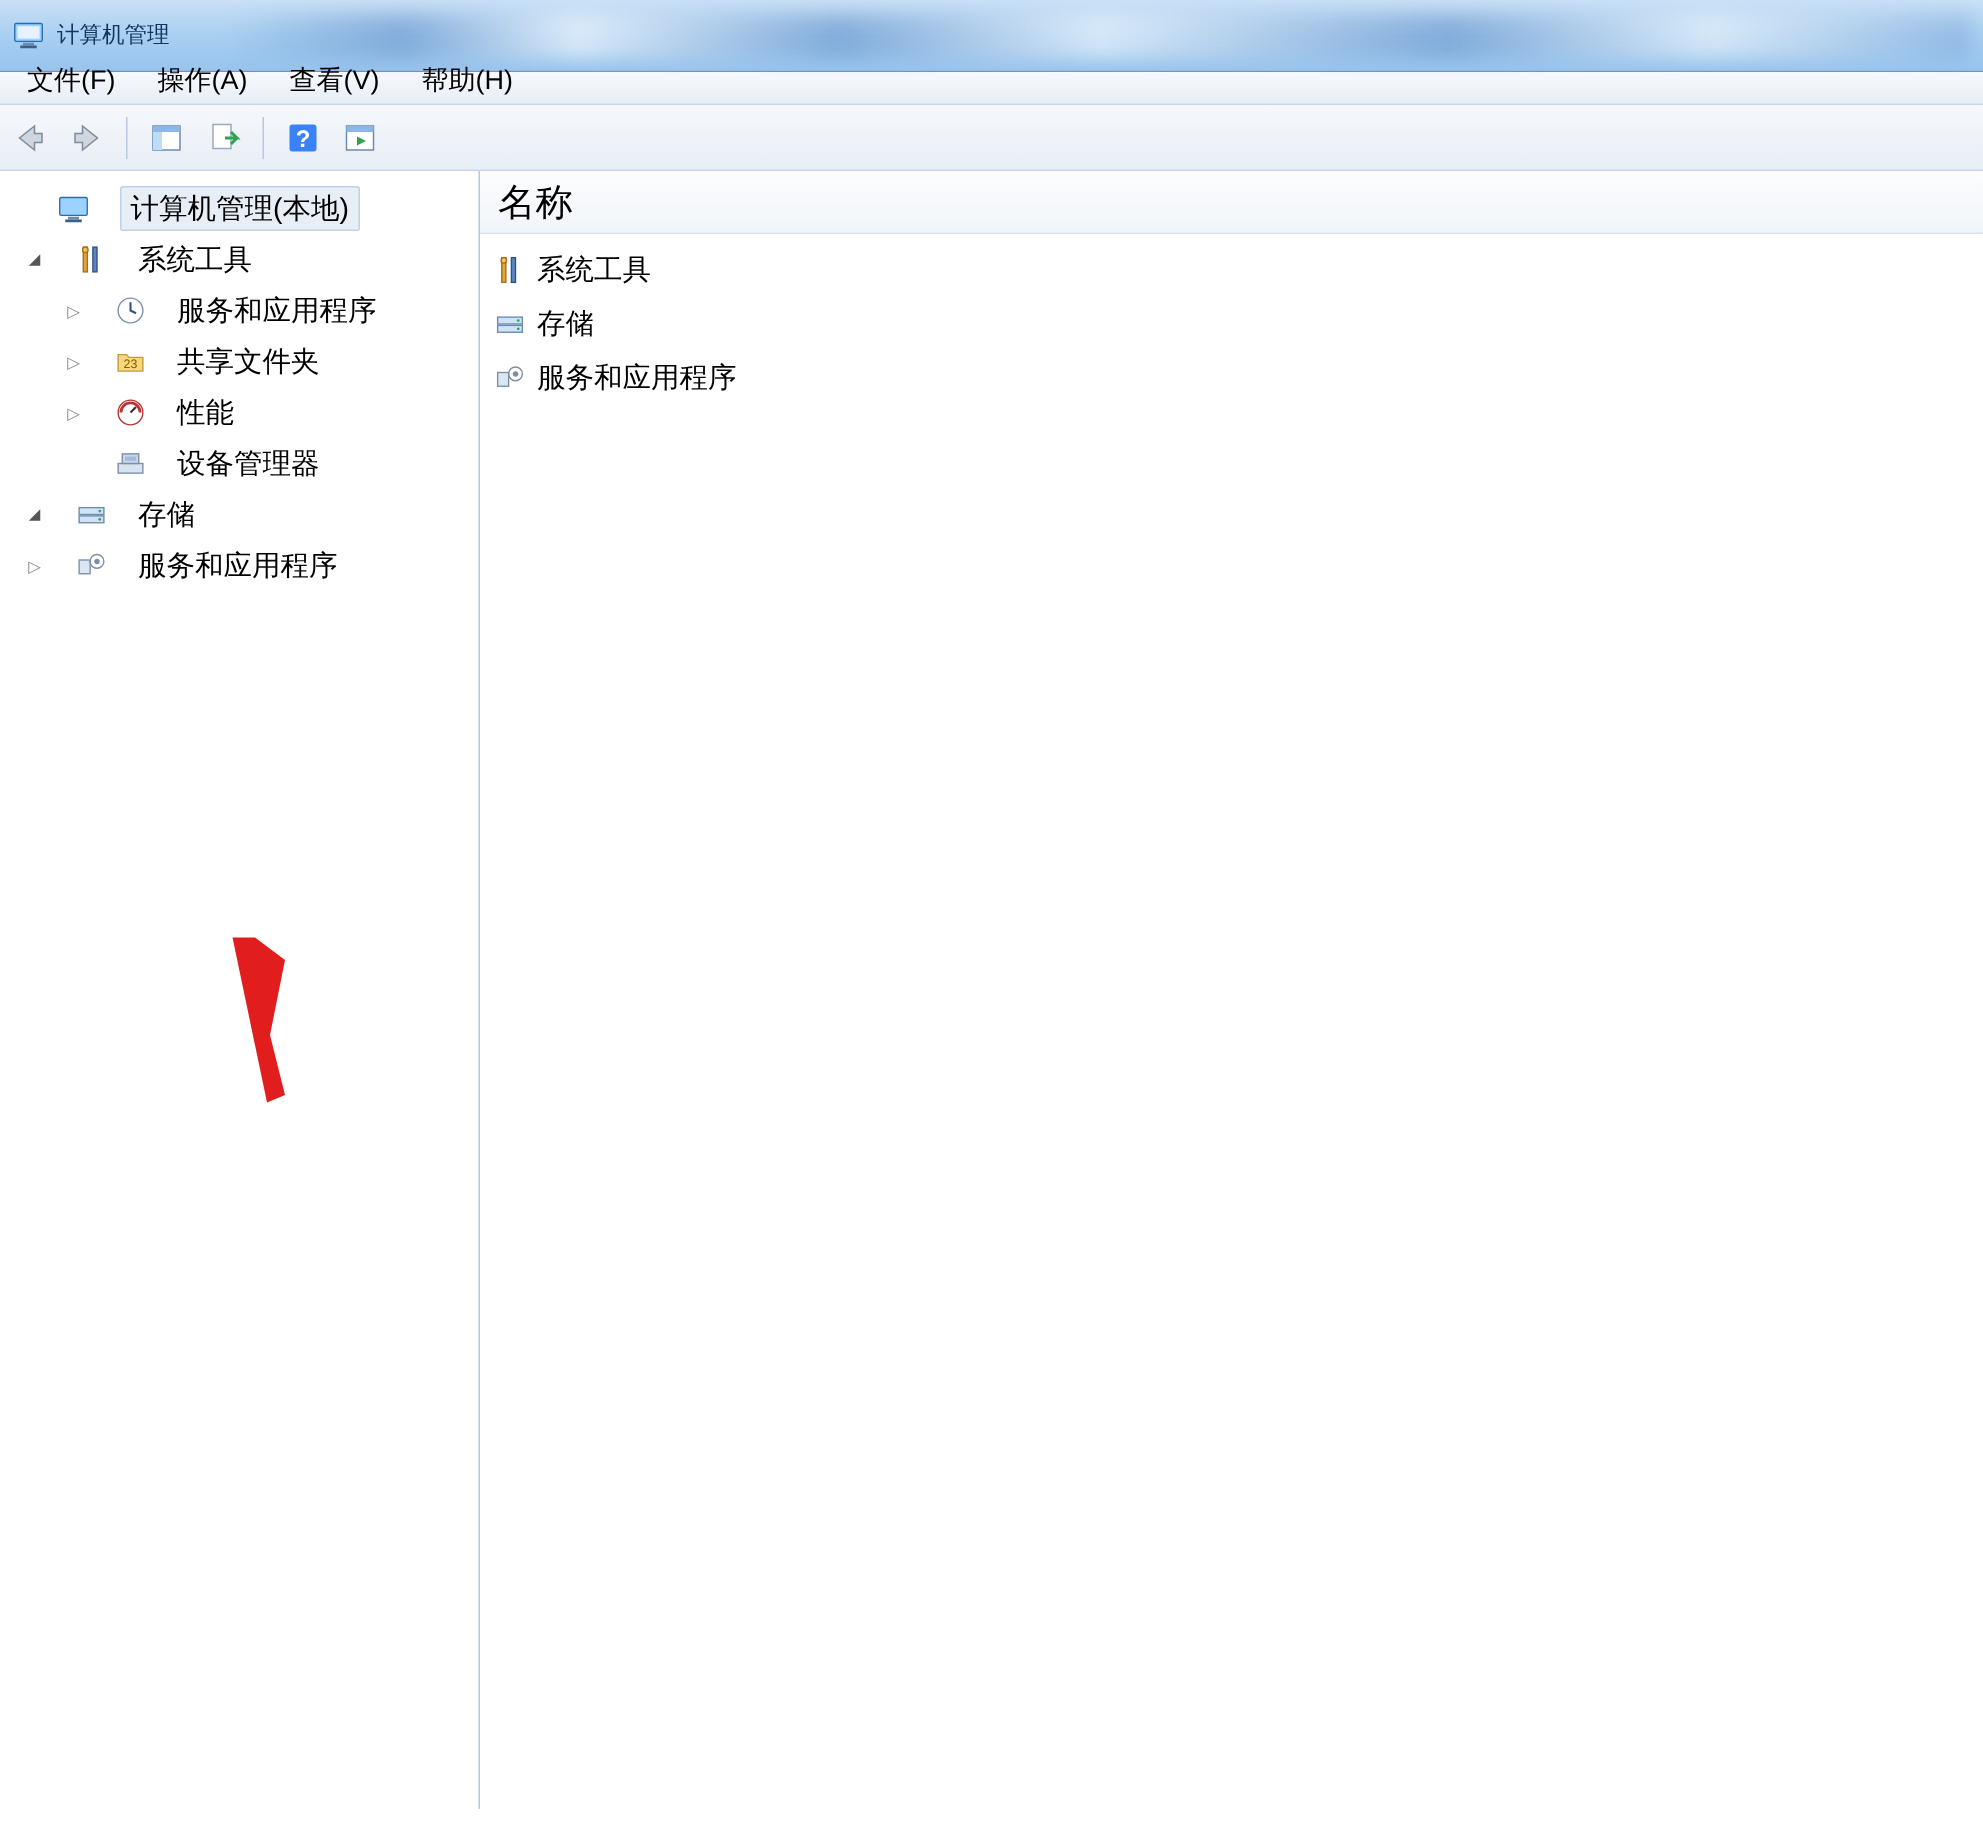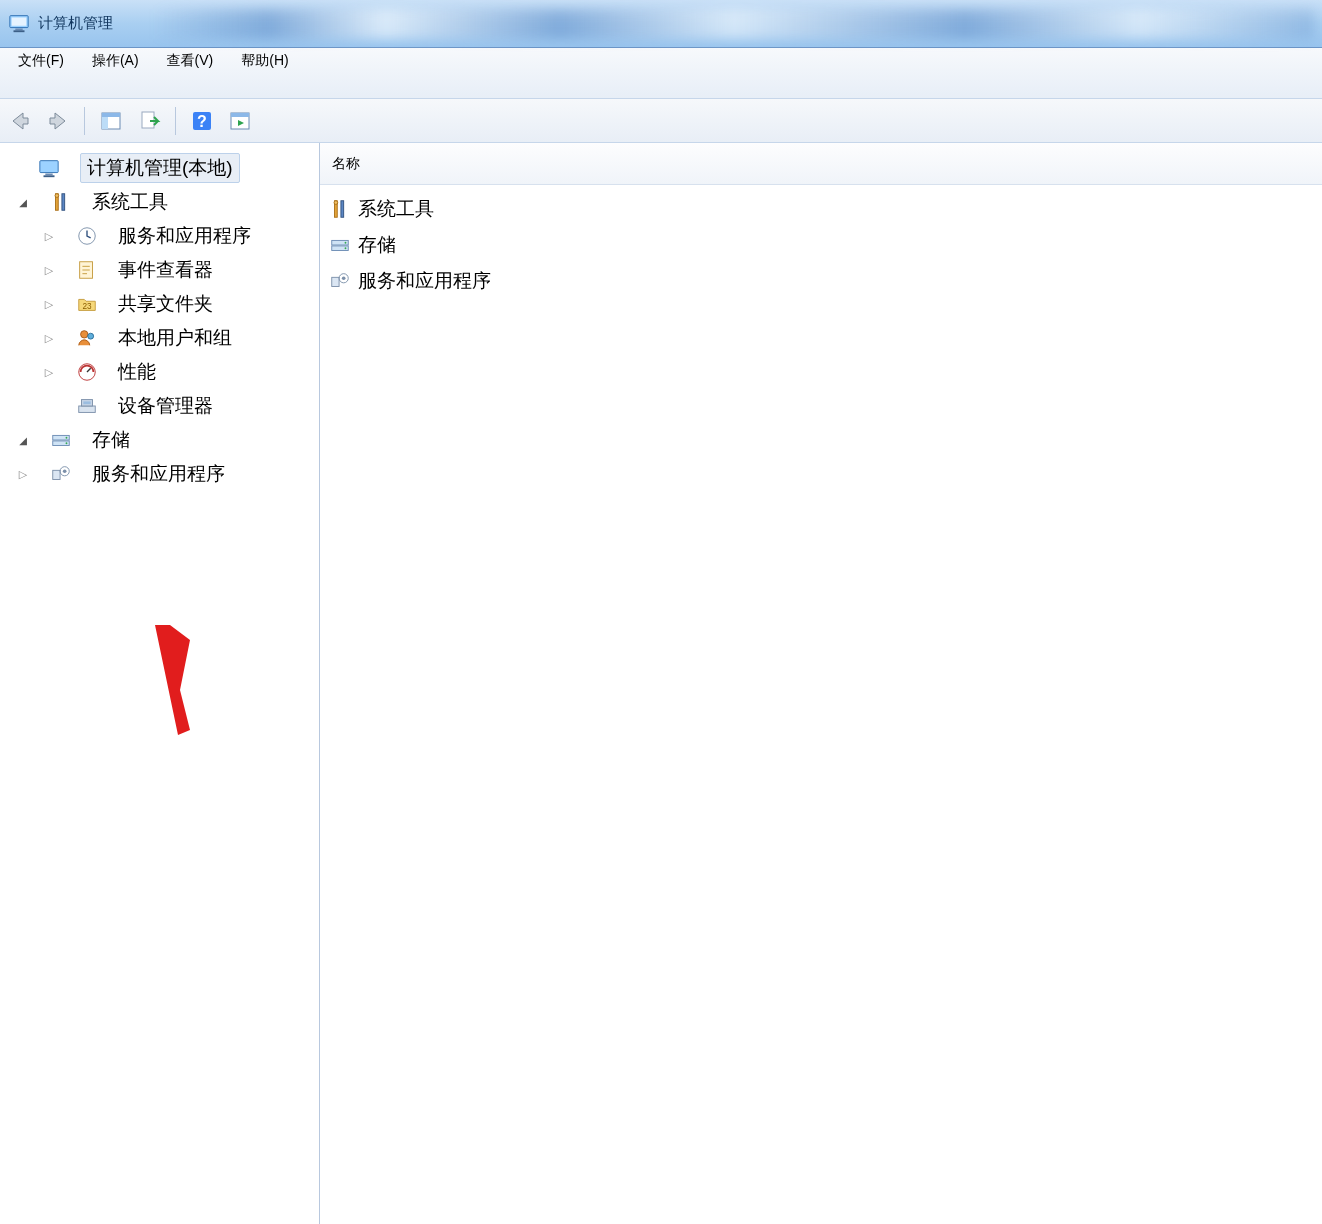--- a/index.html
+++ b/index.html
@@ -1,37 +1,37 @@
 <!DOCTYPE html>
 <html><head>
   <meta charset="utf-8">
   <style>
     * { margin:0; padding:0; box-sizing:border-box; }
     body { font-family:"Microsoft YaHei","SimSun",Tahoma,sans-serif; font-size:18px; background:#fff; width:1322px; height:1224px; overflow:hidden; color:#000; }
     .titlebar { height:48px; background:linear-gradient(180deg,#c9e0f7 0%,#a9cff1 50%,#98c4ee 100%); display:flex; align-items:center; padding:0 8px; border-bottom:1px solid #6b95c7; }
     .titlebar .icon { width:24px; height:24px; margin-right:6px; }
     .titlebar .title { font-size:15px; color:#12375f; }
     .titlebar .blur { margin-left:40px; flex:1; height:30px; background:linear-gradient(90deg,rgba(255,255,255,0) 0%,rgba(60,110,180,0.35) 10%,rgba(255,255,255,0.55) 20%,rgba(60,110,180,0.35) 35%,rgba(255,255,255,0.5) 50%,rgba(60,110,180,0.35) 70%,rgba(255,255,255,0.5) 85%,rgba(60,110,180,0.2) 100%); filter:blur(6px); border-radius:4px; }
-    .menubar { height:51px; background:linear-gradient(180deg,#f7f9fc,#e7eef7); display:flex; align-items:flex-start; padding:0 4px; border-bottom:1px solid #c6d6ea; font-size:14px; }
+    .menubar { height:22px; background:linear-gradient(180deg,#f7f9fc,#e7eef7); display:flex; align-items:flex-end; padding:0 4px; border-bottom:1px solid #c6d6ea; font-size:18px; }
     .menuitem { padding:4px 14px; cursor:default; }
     .toolbar { height:44px; background:linear-gradient(180deg,#f6f8fb,#e8eef6); display:flex; align-items:center; padding:0 4px; border-bottom:1px solid #c6d6ea; gap:6px; }
     .tbtn { width:32px; height:32px; display:flex; align-items:center; justify-content:center; border:1px solid transparent; border-radius:3px; }
     .tsep { width:1px; height:28px; background:#b8c8de; margin:0 4px; }
     .main { display:flex; height:calc(1224px - 48px - 40px - 44px); }
     .leftpane { width:320px; border-right:1px solid #b8c8de; padding:8px 4px 8px 2px; background:#fff; overflow:auto; }
     .tree-row { display:flex; align-items:center; height:34px; padding-left:0; gap:19px; cursor:default; white-space:nowrap; }
     .tree-exp { width:14px; height:14px; display:inline-flex; align-items:center; justify-content:center; font-size:11px; color:#333; }
     .tree-exp.closed::before { content:"▷"; color:#888; }
     .tree-exp.open::before { content:"◢"; color:#555; font-size:10px; }
     .tree-exp.none { visibility:hidden; }
     .tree-icon { width:24px; height:24px; display:inline-flex; align-items:center; justify-content:center; }
     .tree-label { font-size:19px; color:#000; }
     .tree-label.sel { background:#e8eef6; border:1px solid #bcd1ea; border-radius:2px; padding:1px 6px; }
     .rightpane { flex:1; background:#fff; display:flex; flex-direction:column; }
-    .colheader { height:42px; display:flex; align-items:center; padding:16px 12px; font-size:14px; background:linear-gradient(180deg,#fdfdfe,#f0f4f9); border-bottom:1px solid #d7e1ee; }
+    .colheader { height:42px; display:flex; align-items:center; padding:16px 12px; font-size:25px; background:linear-gradient(180deg,#fdfdfe,#f0f4f9); border-bottom:1px solid #d7e1ee; }
     .list { padding:6px 4px; }
     .list-row { display:flex; align-items:center; height:36px; gap:6px; padding-left:4px; }
     .list-label { font-size:19px; }
     .arrow-red { position:absolute; left:150px; top:620px; pointer-events:none; }
     svg { display:block; }
   </style>
 </head>
 <body>
 
 <div class="titlebar">
@@ -126,53 +126,32 @@
       <span class="tree-exp closed"></span>
       <span class="tree-icon">
         <svg viewBox="0 0 24 24" width="22" height="22">
             <circle cx="12" cy="12" r="9" fill="#fff" stroke="#7b8fa9"></circle>
             <path d="M12 6 L12 12 L16 14" stroke="#31517e" stroke-width="1.5" fill="none"></path>
           </svg>
       </span>
       <span class="tree-label">服务和应用程序</span>
     </div>
 
-    <div class="tree-row" style="padding-left:40px">
-      <span class="tree-exp closed"></span>
-      <span class="tree-icon">
-        <svg viewBox="0 0 24 24" width="22" height="22">
-            <rect x="4" y="3" width="14" height="18" fill="#fff4d6" stroke="#c59a3b"></rect>
-            <path d="M7 8h8M7 12h8M7 16h5" stroke="#c59a3b"></path>
-          </svg>
-      </span>
-      <span class="tree-label">事件查看器</span>
-    </div>
 
     <div class="tree-row" style="padding-left:40px">
       <span class="tree-exp closed"></span>
       <span class="tree-icon">
         <svg viewBox="0 0 24 24" width="22" height="22">
             <path d="M3 7 L9 7 L11 9 L21 9 L21 19 L3 19 Z" fill="#f6d87a" stroke="#c59a3b"></path>
             <text x="12" y="17" text-anchor="middle" font-size="9" fill="#8b5e00">23</text>
           </svg>
       </span>
       <span class="tree-label">共享文件夹</span>
     </div>
 
-    <div class="tree-row" style="padding-left:40px">
-      <span class="tree-exp closed"></span>
-      <span class="tree-icon">
-        <svg viewBox="0 0 24 24" width="22" height="22">
-            <circle cx="9" cy="8" r="4" fill="#e88f3a" stroke="#a85a16"></circle>
-            <circle cx="16" cy="10" r="3.2" fill="#5faedb" stroke="#2c6f99"></circle>
-            <path d="M3 20c0-4 4-6 6-6s6 2 6 6" fill="#e88f3a" stroke="#a85a16"></path>
-          </svg>
-      </span>
-      <span class="tree-label">本地用户和组</span>
-    </div>
 
     <div class="tree-row" style="padding-left:40px">
       <span class="tree-exp closed"></span>
       <span class="tree-icon">
         <svg viewBox="0 0 24 24" width="22" height="22">
             <circle cx="12" cy="12" r="9" fill="#fff" stroke="#b33"></circle>
             <path d="M5 12 A7 7 0 0 1 19 12" fill="none" stroke="#b33" stroke-width="2"></path>
             <path d="M12 12 L16 8" stroke="#333" stroke-width="1.5"></path>
           </svg>
       </span>

